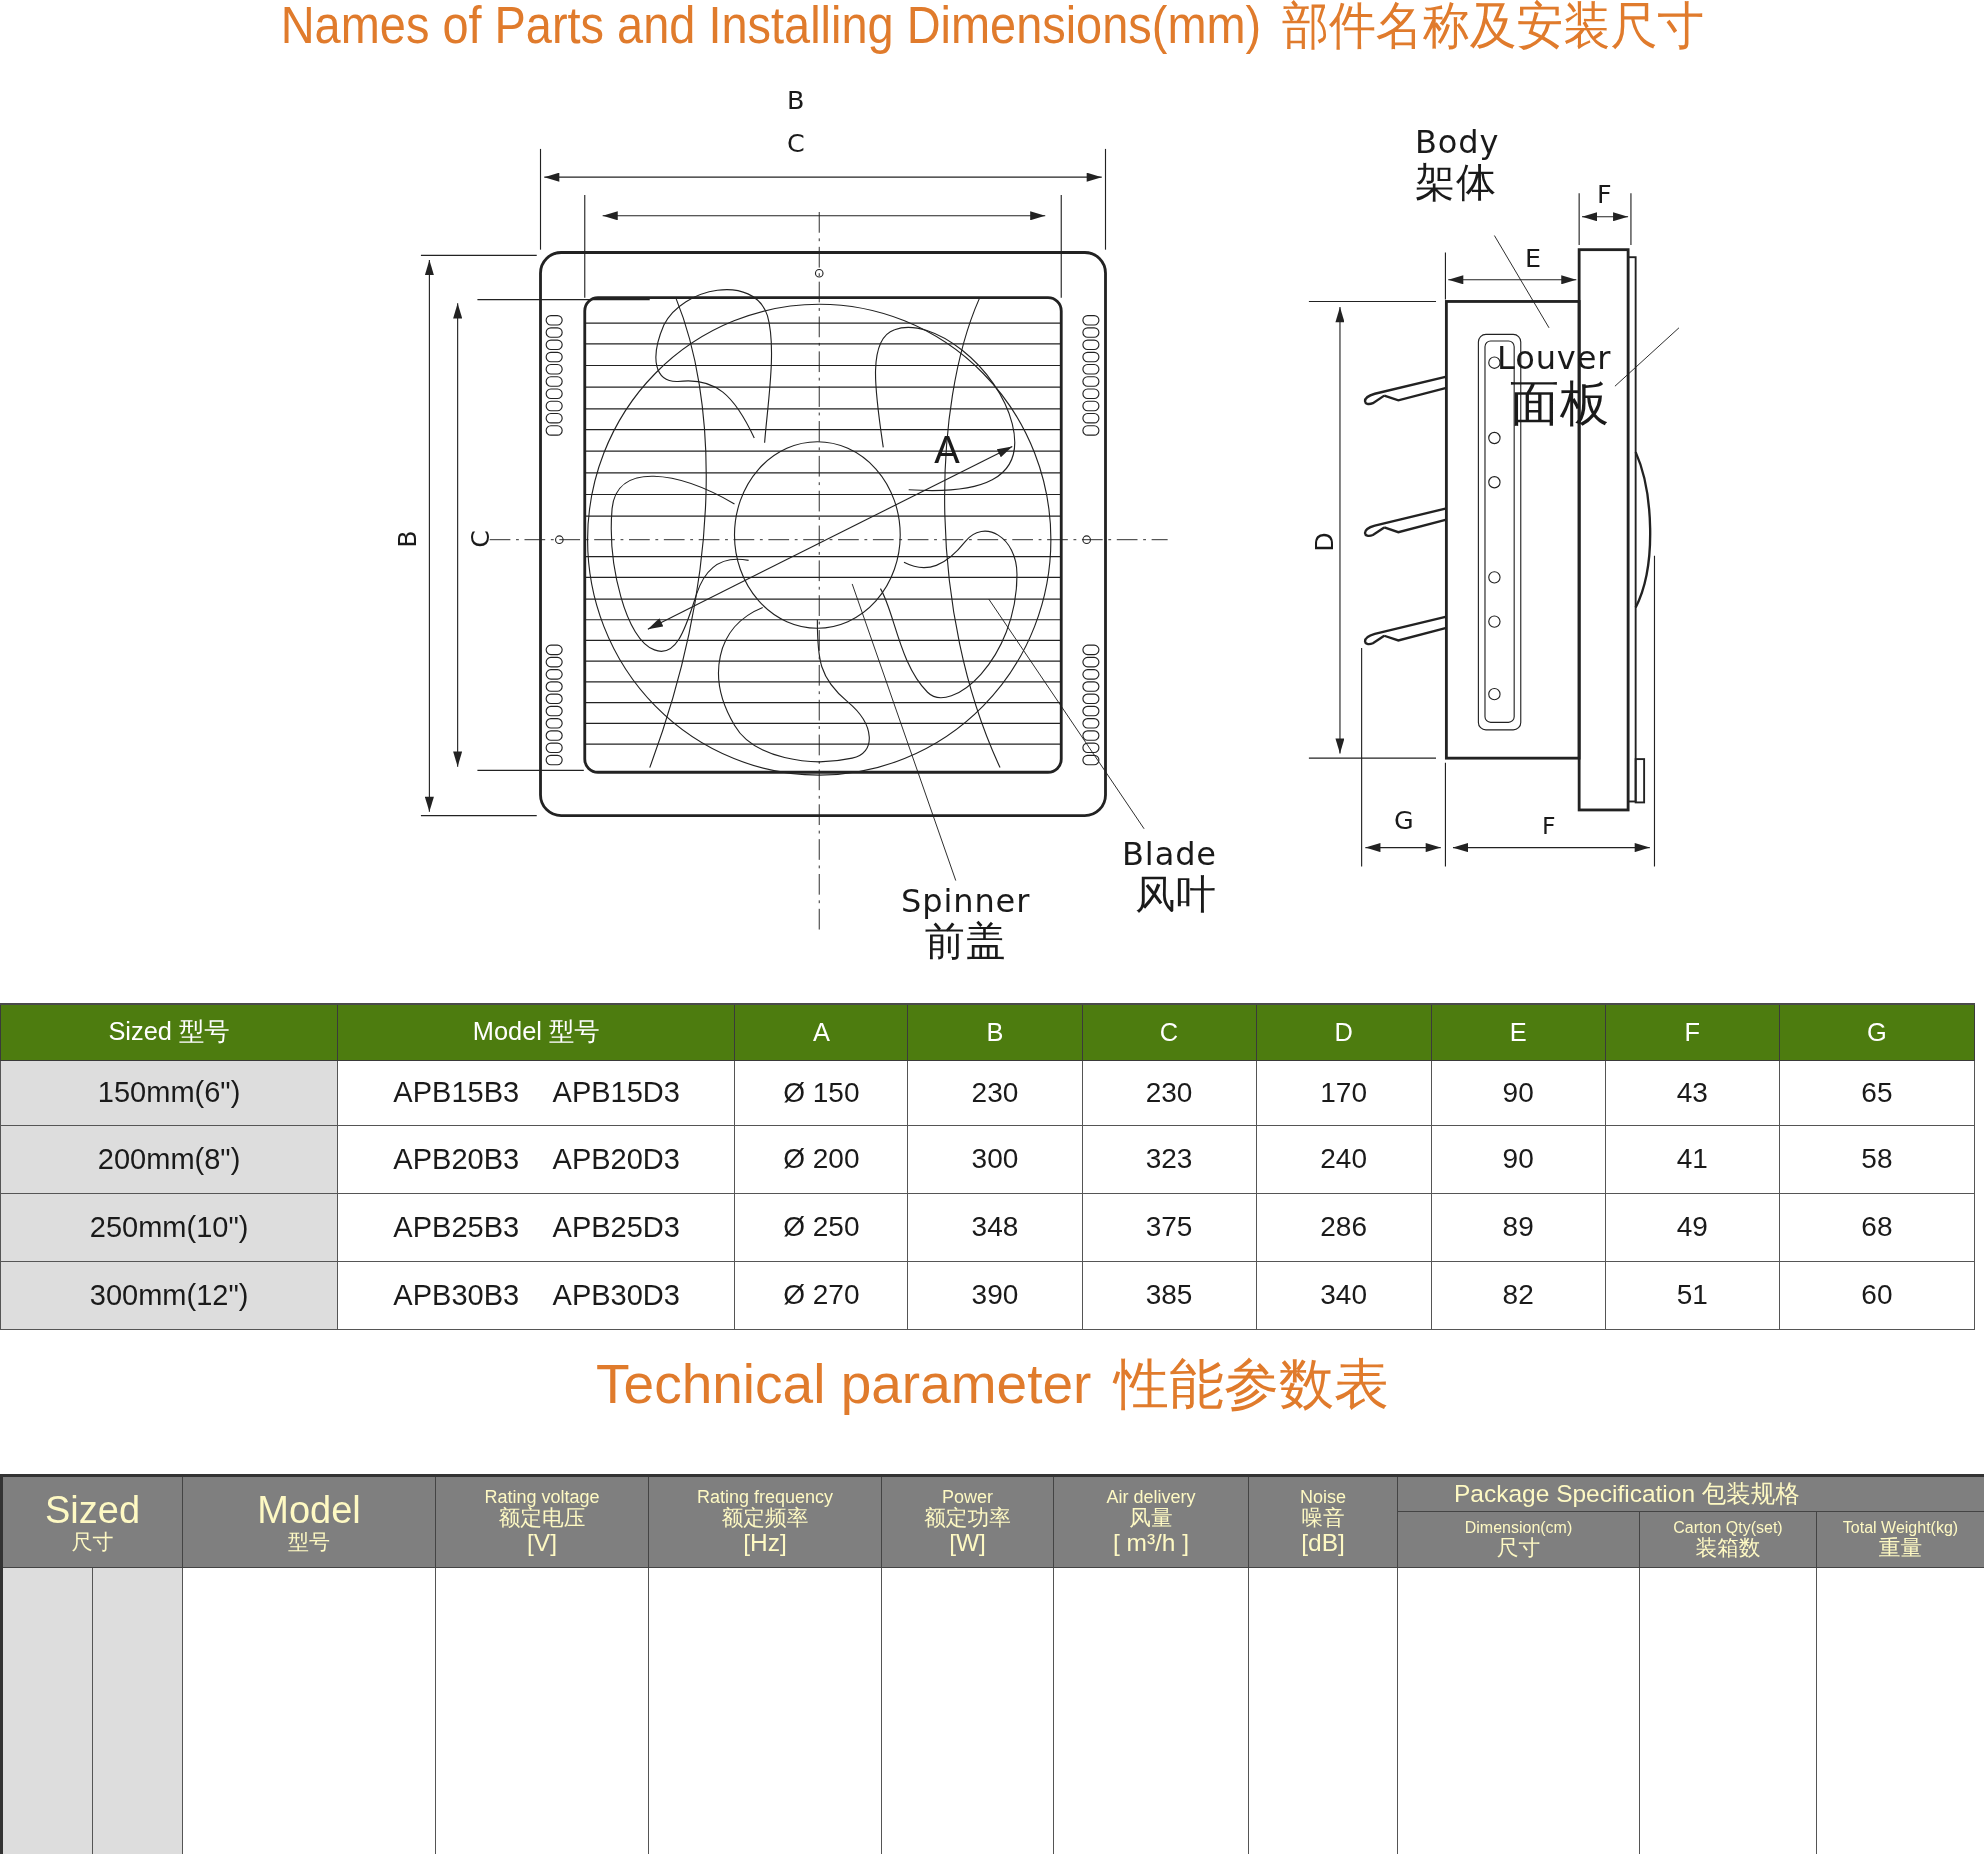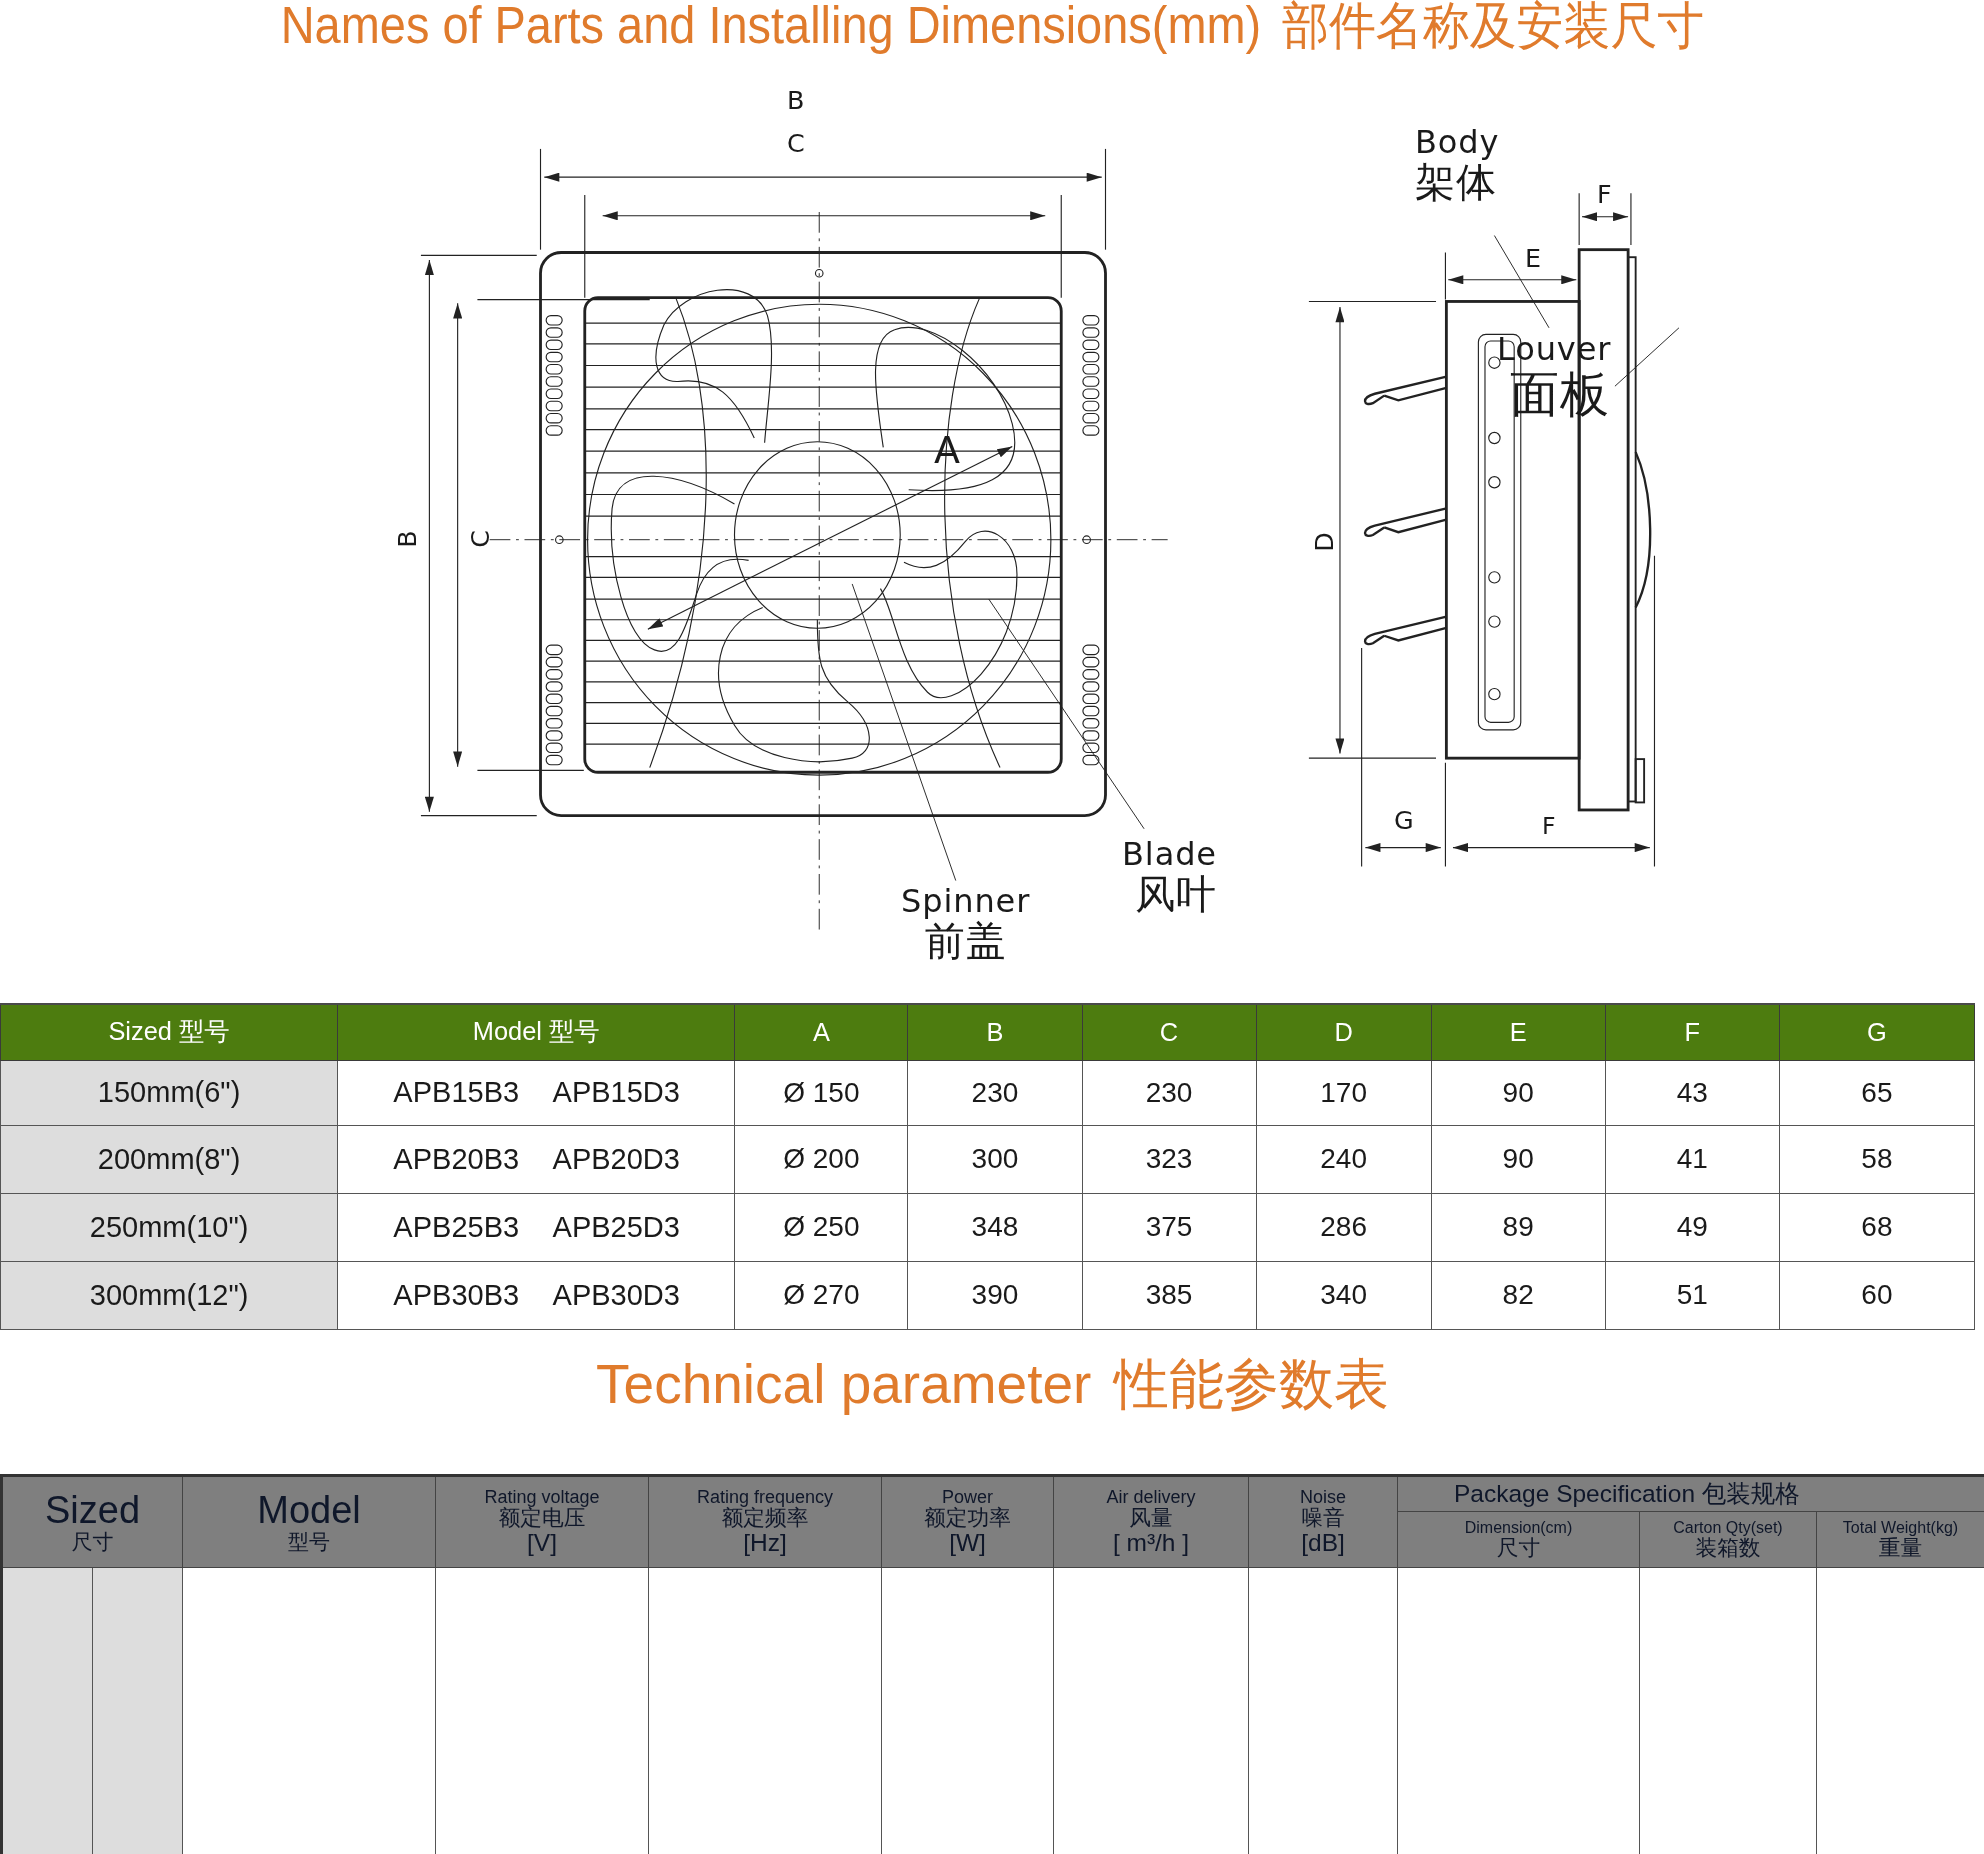--- a/index.html
+++ b/index.html
@@ -33,21 +33,21 @@
     height: 65px; text-align: center; font-size: 28px; border: 1.9px solid #555;
   }
   #dim-table td.size { background: #dddddd; font-size: 29px; }
   #dim-table td.models { font-size: 29px; }
   #dim-table td.models span { display: inline-block; width: 160px; }
   #dim-table tr.r2 td { height: 68px; }
 
   
   #tech-table { top: 1474px; width: 1985px; border: 3.8px solid #333; }
   #tech-table th {
-    background: #7f7f7f; color: #0f172a; font-weight: normal; border: 1.9px solid #444;
+    background: #7f7f7f; color: #fef9c3; font-weight: normal; border: 1.9px solid #444;
     vertical-align: middle; line-height: 1.05;
   }
   #tech-table th .en { display: block; font-size: 18px; }
   #tech-table th .cn { display: block; font-size: 21.7px; }
   #tech-table th .unit { display: block; font-size: 24.5px; }
   #tech-table th.big .en { font-size: 38px; line-height: 41px; }
   #tech-table th.big .cn { font-size: 21px; }
   #tech-table th.pkg { font-size: 24.5px; height: 36px; text-align: left; padding-left: 56px; }
   #tech-table th.sub .en { font-size: 16px; }
   #tech-table th.sub .cn { font-size: 21.7px; }
@@ -249,21 +249,21 @@
 </div>
 <div class="lbl part" style="left:1122px;top:836px;text-align:right;">
   <span>Blade</span>
   <span class="cn">风叶</span>
 </div>
 
 <div class="lbl part" style="left:1415px;top:124px;">
   <span>Body</span>
   <span class="cn">架体</span>
 </div>
-<div class="lbl part" style="left:1497px;top:331px;">
+<div class="lbl part" style="left:1497px;top:340px;">
   <span>Louver</span>
   <span class="cn" style="font-size:49px;line-height:55px;padding-left:13px;">面板</span>
 </div>
 <div class="lbl dim" style="left:1525px;top:243px;">E</div>
 <div class="lbl dim" style="left:1597px;top:179px;">F</div>
 <div class="lbl dim rot" style="left:1314px;top:527px;">D</div>
 <div class="lbl dim" style="left:1394px;top:805px;">G</div>
 <div class="lbl dim" style="left:1542px;top:812px;font-size:23.5px;">F</div>
 
 <table id="dim-table">

